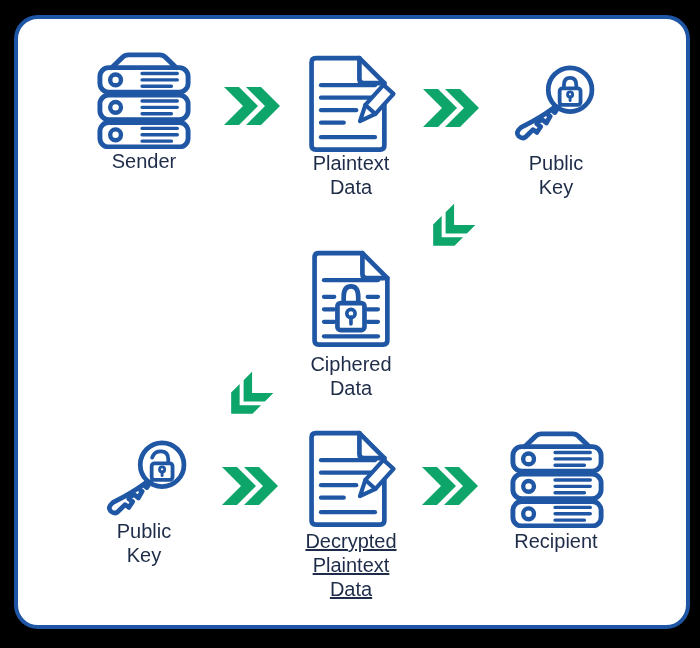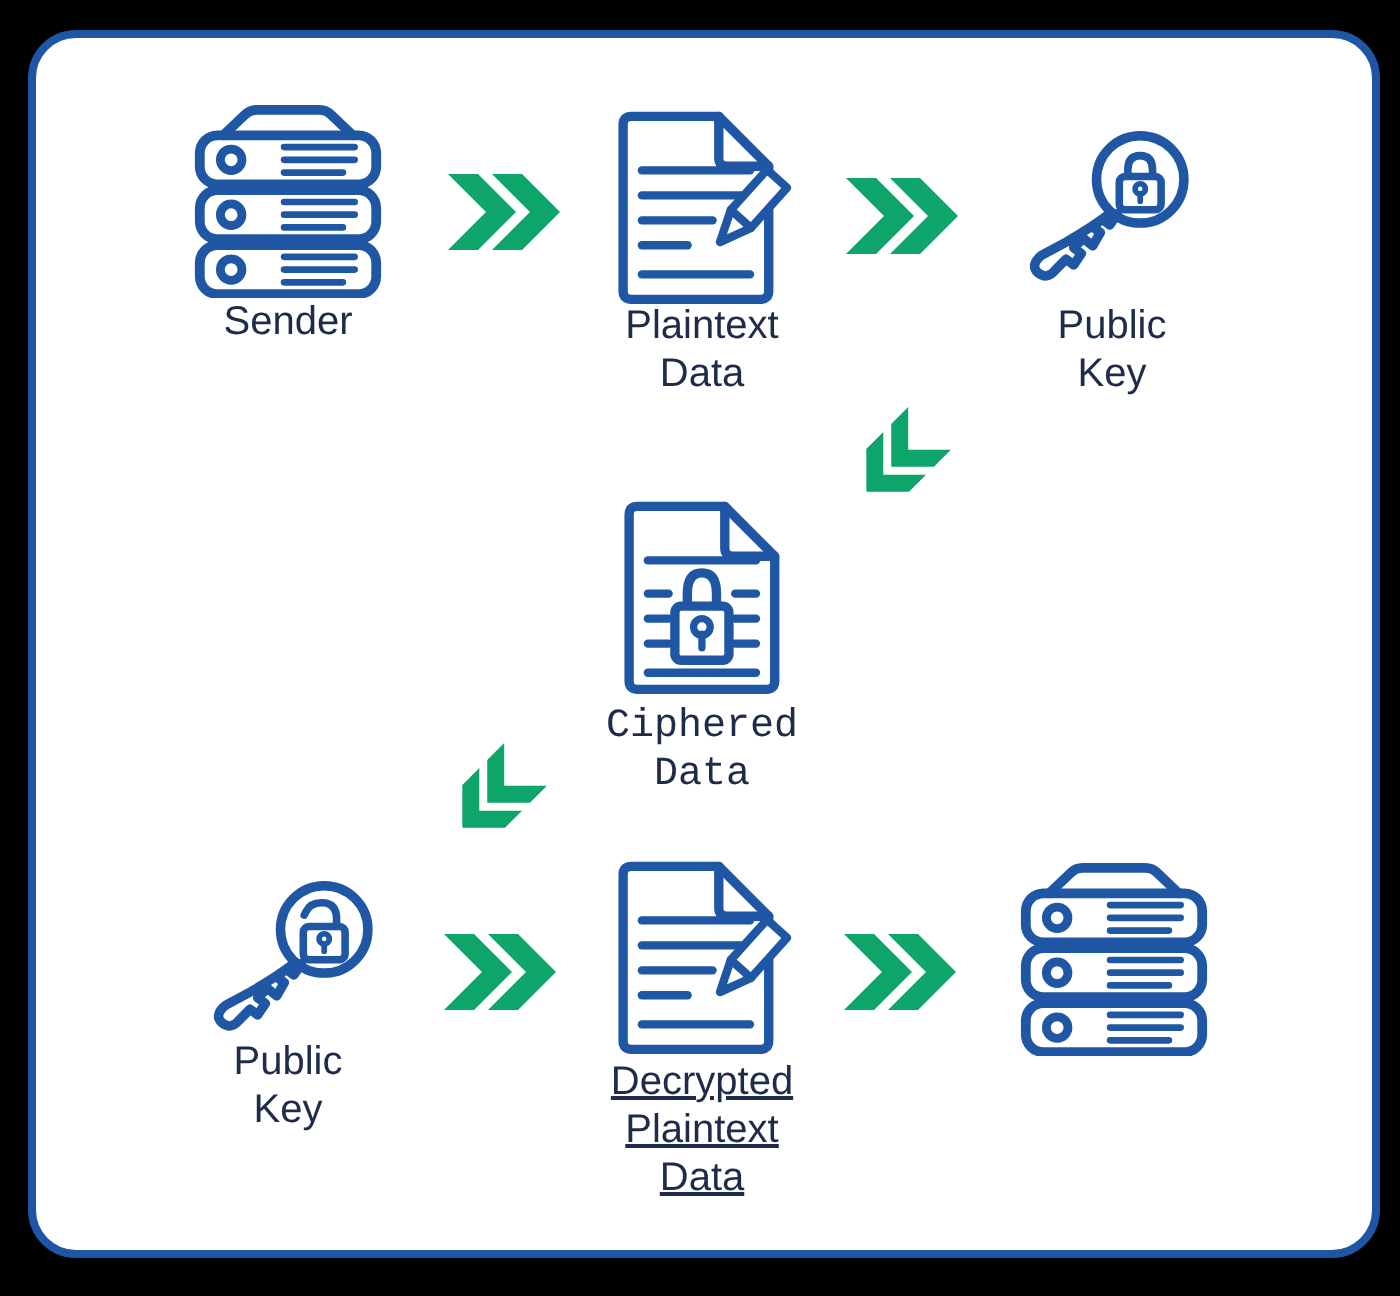--- a/index.html
+++ b/index.html
@@ -138,21 +138,21 @@
   <div class="label" style="left:471px;top:151px;">Public
 Key</div>
 
   <svg class="arrow diag" style="left:421px;top:211px;" viewBox="0 0 56 38">
       <use href="#sym-chevron"></use>
     </svg>
 
   <svg class="icon" style="left:300px;top:249px;width:104px;height:104px;" viewBox="0 0 100 100">
       <use href="#sym-doc-lock"></use>
     </svg>
-  <div class="label" style="left:266px;top:352px;font-family:Liberation Mono, monospace;">Ciphered
+  <div class="label" style="left:266px;top:352px;">Ciphered
 Data</div>
 
   <svg class="arrow diag" style="left:219px;top:379px;" viewBox="0 0 56 38">
       <use href="#sym-chevron"></use>
     </svg>
 
   <svg class="icon" style="left:97px;top:440px;width:96px;height:76px;" viewBox="0 0 100 80">
       <use href="#sym-key-unlocked"></use>
     </svg>
   <div class="label" style="left:59px;top:519px;">Public
@@ -169,13 +169,14 @@
 Plaintext
 Data</div>
 
   <svg class="arrow" style="left:422px;top:467px;" viewBox="0 0 56 38">
       <use href="#sym-chevron"></use>
     </svg>
 
   <svg class="icon" style="left:508px;top:430px;width:98px;height:98px;" viewBox="0 0 100 100">
       <use href="#sym-server"></use>
     </svg>
+  <div class="label" style="left:471px;top:529px;">Recipient</div>
 </div>
 
 </body></html>

